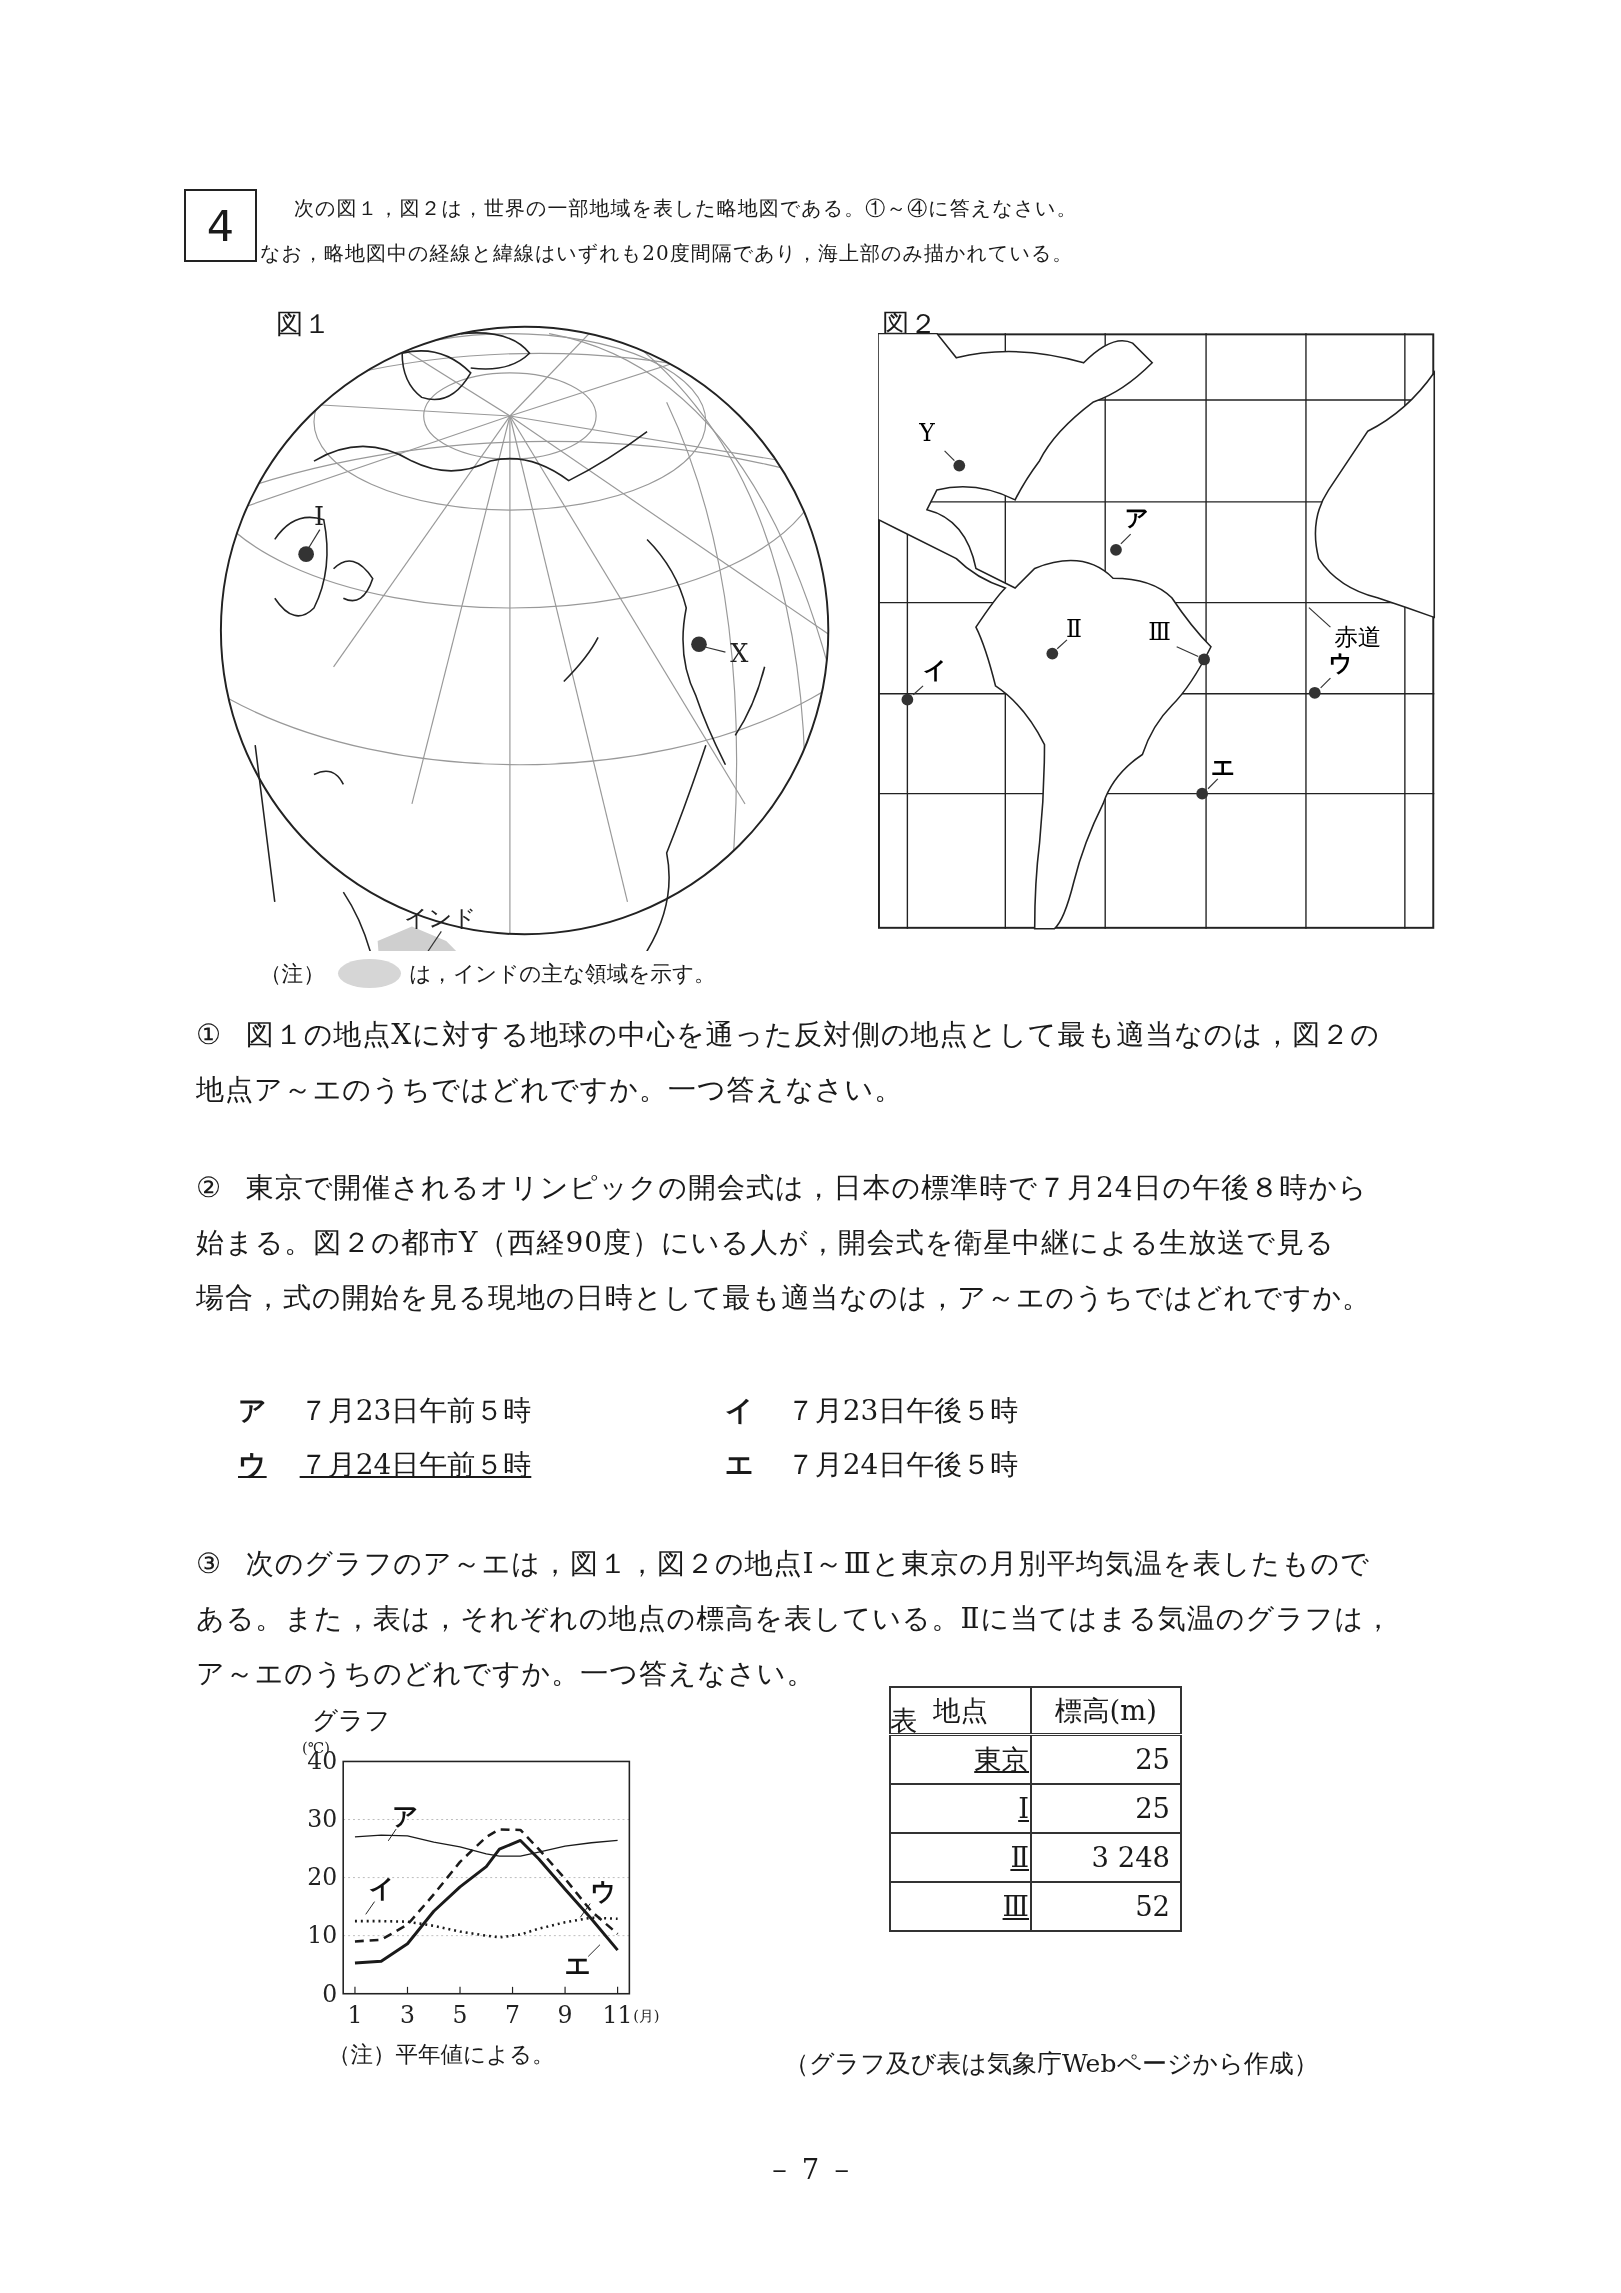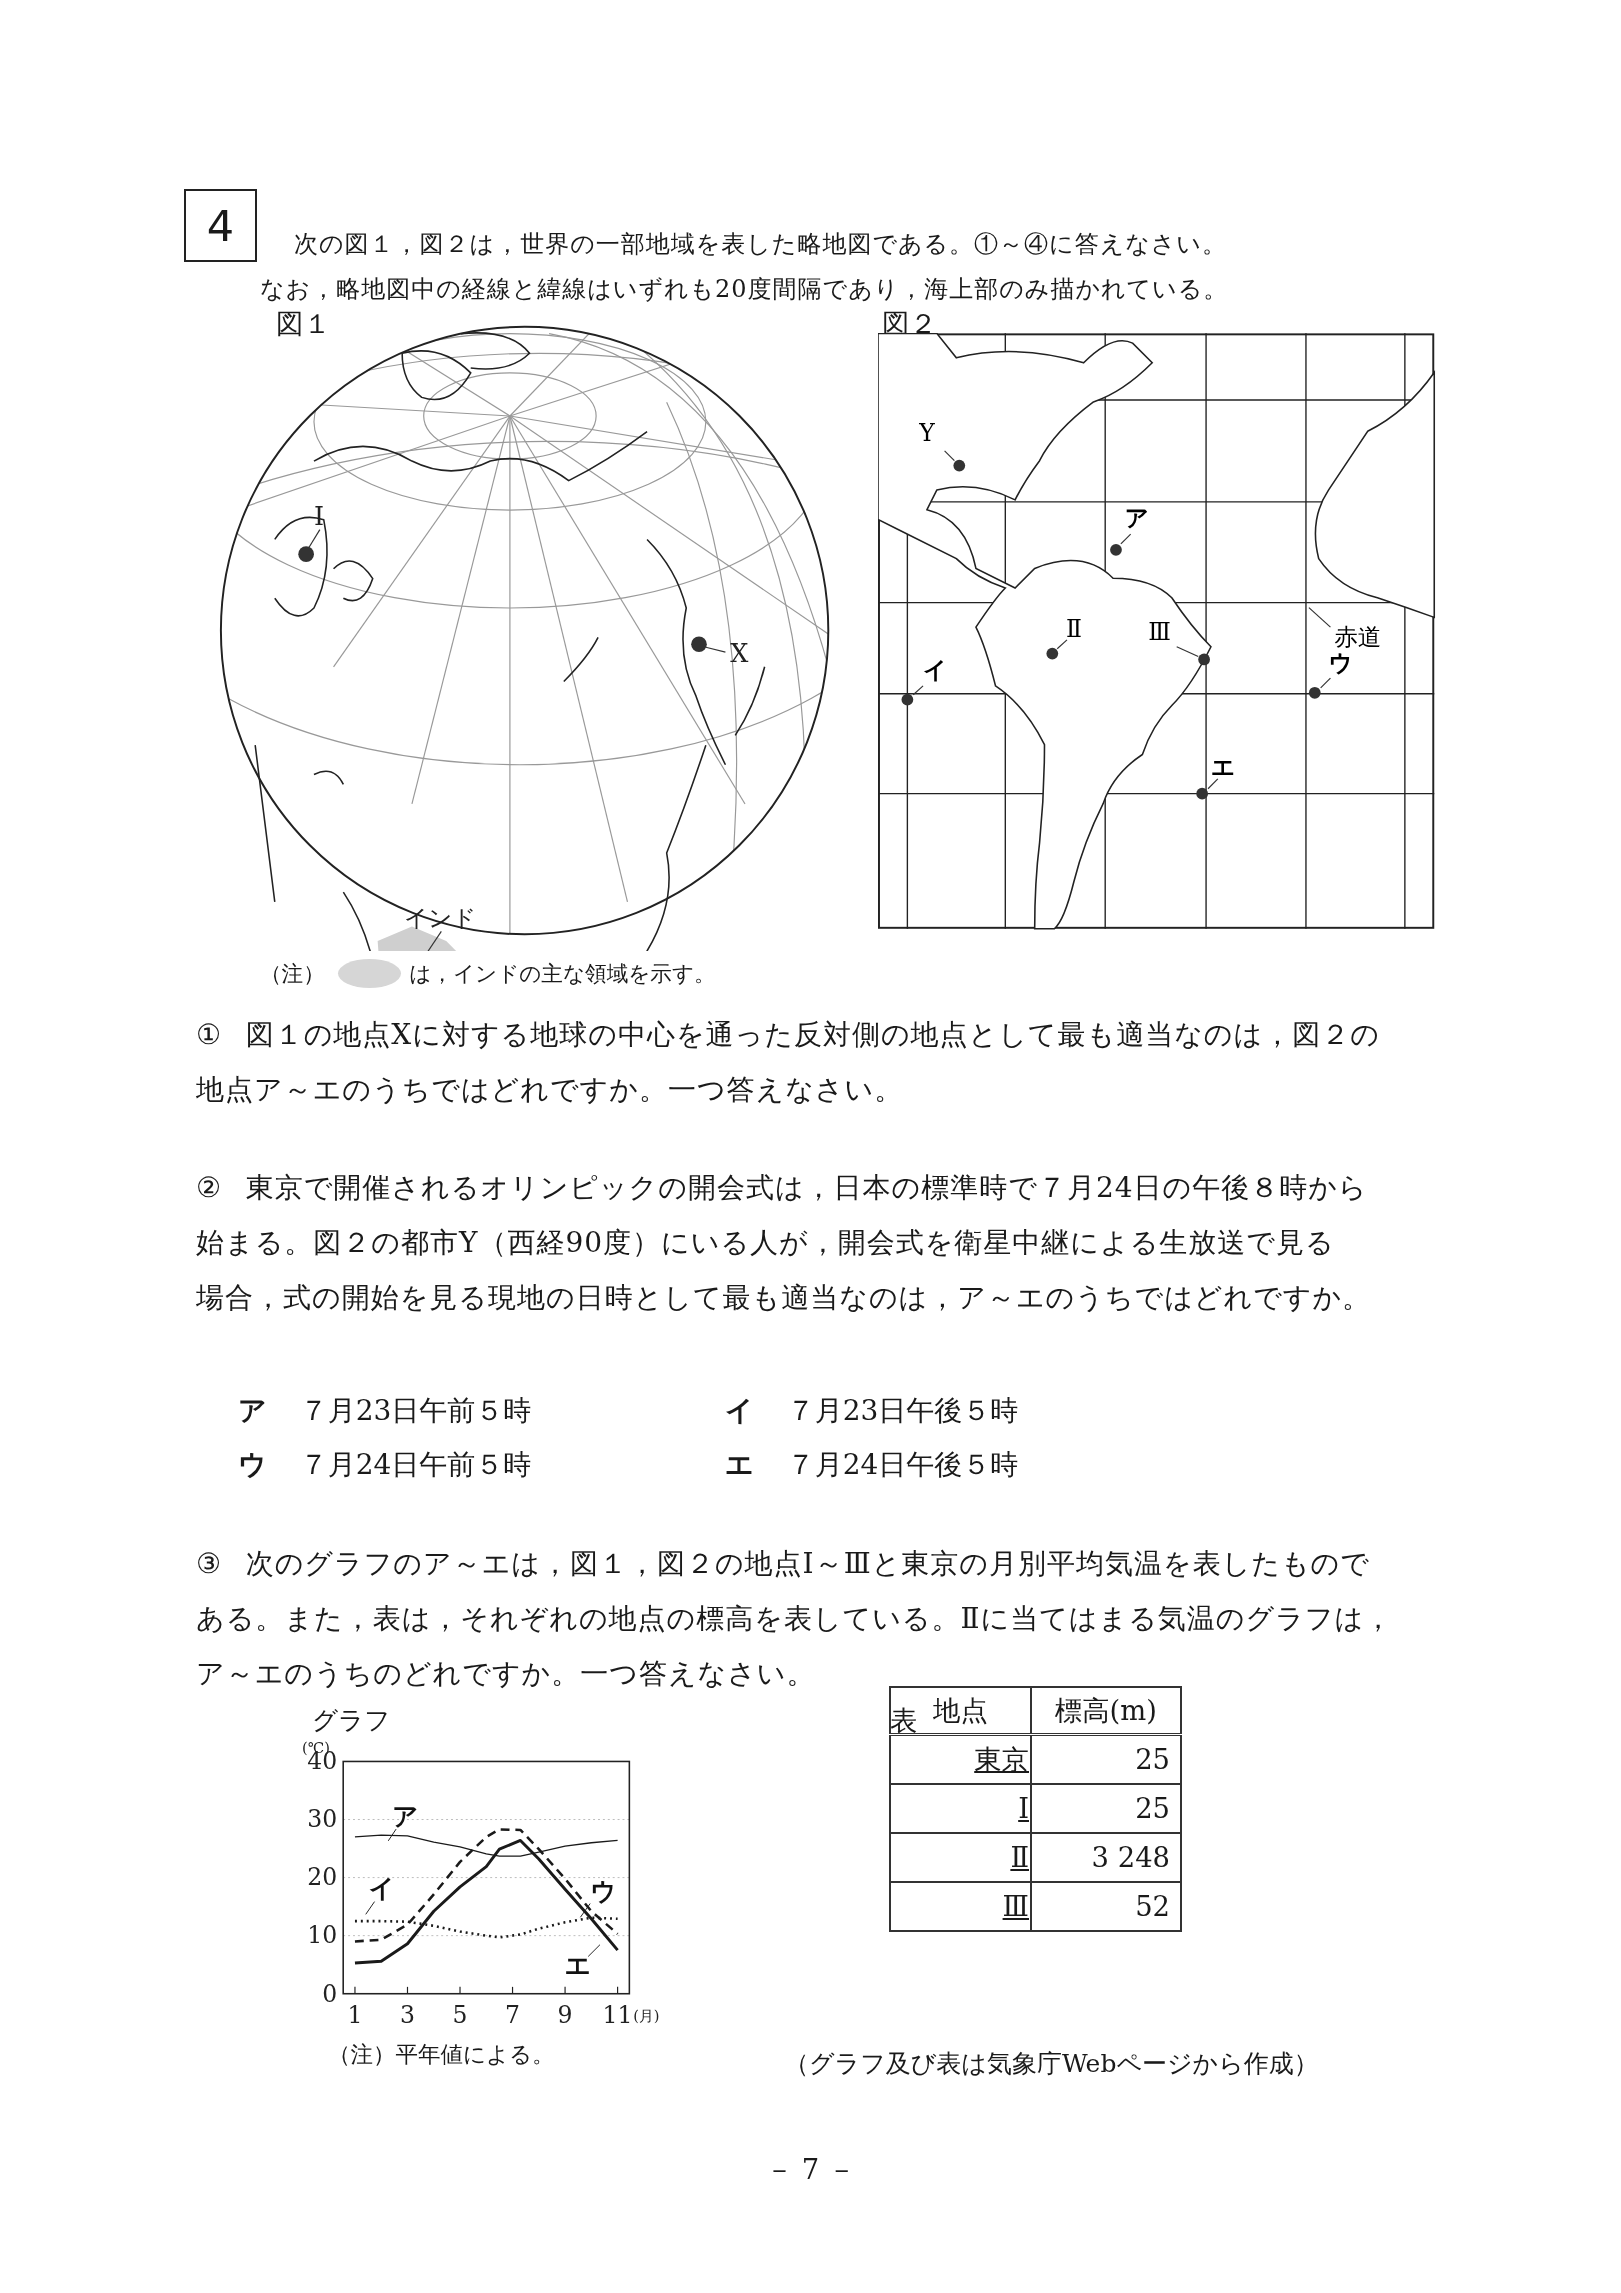--- a/index.html
+++ b/index.html
@@ -1,19 +1,19 @@
 <!DOCTYPE html>
 <html><head>
 <meta charset="utf-8">
 <style>
   html,body{margin:0;padding:0;background:#fff;}
   body{width:1621px;height:2294px;position:relative;font-family:"DejaVu Serif","Liberation Serif",serif;color:#1a1a1a;overflow:hidden;}
   .abs{position:absolute;}
   .qnum{left:184px;top:189px;width:73px;height:73px;border:2px solid #222;box-sizing:border-box;display:flex;align-items:center;justify-content:center;font-family:"DejaVu Sans","Liberation Sans",sans-serif;font-size:43px;}
-  .intro{left:294px;top:186px;font-size:24px;line-height:45px;letter-spacing:1px;margin-top:36px;}
+  .intro{left:294px;top:186px;font-size:20px;line-height:45px;letter-spacing:1px;}
   .intro .l2{margin-left:-34px;}
   .figlabel{font-size:27.4px;}
   .q{font-size:28px;line-height:55px;letter-spacing:1px;}
   .q .indent{display:block;}
   .choice{font-size:28px;}
   .choice b{font-family:"DejaVu Sans","Liberation Sans",sans-serif;font-weight:bold;margin-right:33px;}
   .small{font-size:21.6px;}
   table.elev{border-collapse:collapse;font-size:27.4px;}
   table.elev td,table.elev th{border:2px solid #333;height:45px;font-weight:normal;}
   table.elev th{padding:0 17.6px;}
@@ -159,21 +159,21 @@
 </div>
 
 <div class="abs q" style="left:196px;top:1160px;">
   <span>②</span>
   <span style="margin-left:13.7px;text-align:center;">東京で開催されるオリンピックの開会式は，日本の標準時で７月24日の午後８時から</span>
   <span class="indent">始まる。図２の都市Y（西経90度）にいる人が，開会式を衛星中継による生放送で見る</span>
   <span class="indent">場合，式の開始を見る現地の日時として最も適当なのは，ア～エのうちではどれですか。</span>
 </div>
 <div class="abs choice" style="left:238px;top:1392px;"><b>ア</b><span>７月23日午前５時</span></div>
 <div class="abs choice" style="left:725px;top:1392px;"><b>イ</b><span>７月23日午後５時</span></div>
-<div class="abs choice" style="left:238px;top:1446px;"><b>ウ</b><span>７月24日午前５時</span></div>
+<div class="abs choice" style="left:238px;top:1446px;text-decoration:underline;"><b>ウ</b><span>７月24日午前５時</span></div>
 <div class="abs choice" style="left:725px;top:1446px;"><b>エ</b><span>７月24日午後５時</span></div>
 
 <div class="abs q" style="left:196px;top:1536px;">
   <span>③</span>
   <span style="margin-left:13.7px;">次のグラフのア～エは，図１，図２の地点Ⅰ～Ⅲと東京の月別平均気温を表したもので</span>
   <span class="indent">ある。また，表は，それぞれの地点の標高を表している。Ⅱに当てはまる気温のグラフは，</span>
   <span class="indent">ア～エのうちのどれですか。一つ答えなさい。</span>
 </div>
 
 <div class="abs" style="left:312px;top:1703px;font-size:25.5px;">グラフ</div>

